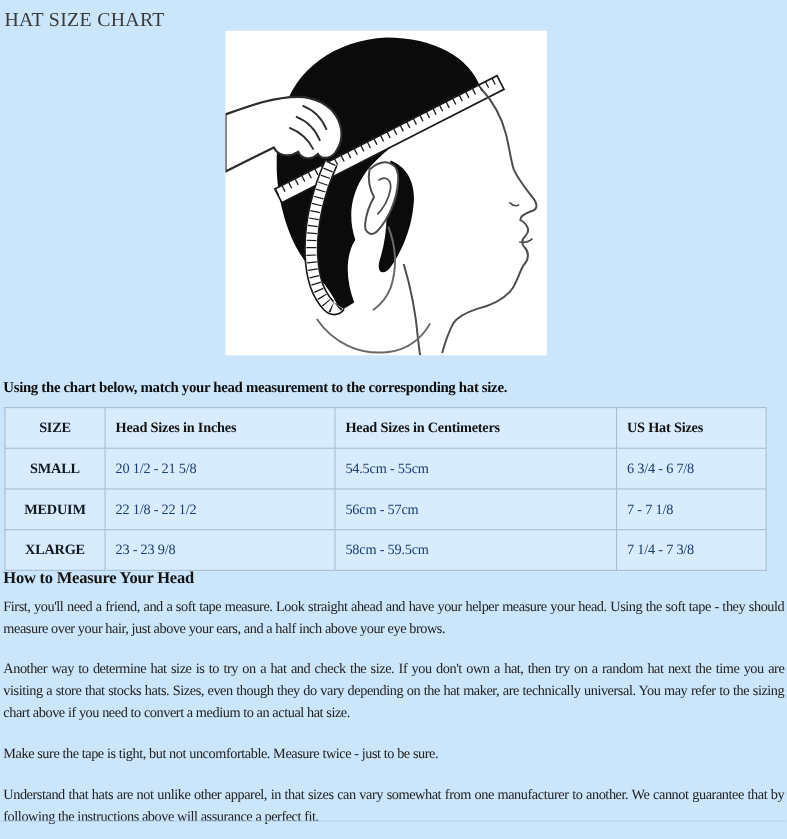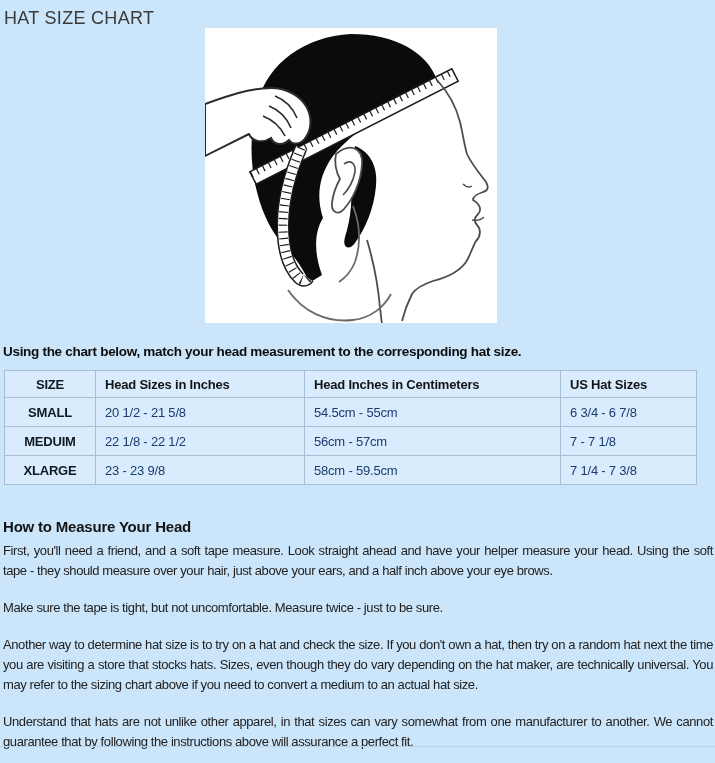--- a/index.html
+++ b/index.html
@@ -11,21 +11,21 @@
     --body-text:#222222;
   }
   *{box-sizing:border-box;}
   html,body{margin:0;padding:0;}
   body{
     width:715px;height:763px;
     background:var(--page-bg);
     font-family:"Liberation Sans",sans-serif;
     overflow:hidden;
   }
-  .page{position:relative;width:638px;height:763px;}
+  .page{position:relative;width:638px;height:763px;font-family:Liberation Serif, serif;}
 
   .page-title{
     position:absolute;left:4px;top:8px;
     font-size:18px;font-weight:400;color:#3a3a3a;
     letter-spacing:0.3px;white-space:nowrap;
   }
 
   .figure{
     position:absolute;left:205px;top:28px;
     width:292px;height:295px;background:#ffffff;
@@ -52,21 +52,21 @@
     background:var(--cell-bg);
     font-size:13px;
     padding:0 0 0 9px;
     text-align:left;
     vertical-align:middle;
     letter-spacing:-0.2px;
   }
   table.size-chart th{height:27px;font-weight:bold;color:var(--heading-text);}
   table.size-chart td{height:29px;color:var(--tbl-text);}
   table.size-chart th.size-col, table.size-chart td.size-col{
-    text-align:center;padding:0;font-weight:bold;color:#101820;
+    text-align:center;padding:10px;font-weight:bold;color:#101820;
   }
 
   .howto{
     position:absolute;left:3px;top:518px;width:710px;
   }
   .howto h2{
     margin:0 0 6px 0;
     font-size:15px;font-weight:bold;color:var(--heading-text);
     letter-spacing:-0.2px;
   }
@@ -138,21 +138,21 @@
     <colgroup>
         <col class="c1">
         <col class="c2">
         <col class="c3">
         <col class="c4">
       </colgroup>
     <tbody>
         <tr>
       <th class="size-col">SIZE</th>
       <th>Head Sizes in Inches</th>
-      <th>Head Inches in Centimeters</th>
+      <th>Head Sizes in Centimeters</th>
       <th>US Hat Sizes</th>
     </tr>
     <tr>
       <td class="size-col">SMALL</td>
       <td>20 1/2 - 21 5/8</td>
       <td>54.5cm - 55cm</td>
       <td>6 3/4 - 6 7/8</td>
     </tr>
     <tr>
       <td class="size-col">MEDUIM</td>
@@ -165,20 +165,20 @@
       <td>23 - 23 9/8</td>
       <td>58cm - 59.5cm</td>
       <td>7 1/4 - 7 3/8</td>
     </tr>
   </tbody>
     </table>
 
   <div class="howto">
     <h2>How to Measure Your Head</h2>
     <p>First, you'll need a friend, and a soft tape measure. Look straight ahead and have your helper measure your head. Using the soft tape - they should measure over your hair, just above your ears, and a half inch above your eye brows.</p>
+    <p>Another way to determine hat size is to try on a hat and check the size. If you don't own a hat, then try on a random hat next the time you are visiting a store that stocks hats. Sizes, even though they do vary depending on the hat maker, are technically universal. You may refer to the sizing chart above if you need to convert a medium to an actual hat size.</p>
     <p>Make sure the tape is tight, but not uncomfortable. Measure twice - just to be sure.</p>
-    <p>Another way to determine hat size is to try on a hat and check the size. If you don't own a hat, then try on a random hat next the time you are visiting a store that stocks hats. Sizes, even though they do vary depending on the hat maker, are technically universal. You may refer to the sizing chart above if you need to convert a medium to an actual hat size.</p>
     <p>Understand that hats are not unlike other apparel, in that sizes can vary somewhat from one manufacturer to another. We cannot guarantee that by following the instructions above will assurance a perfect fit.</p>
   </div>
 
   <div class="footer-divider"></div>
 
 </div>
 
 </body></html>

